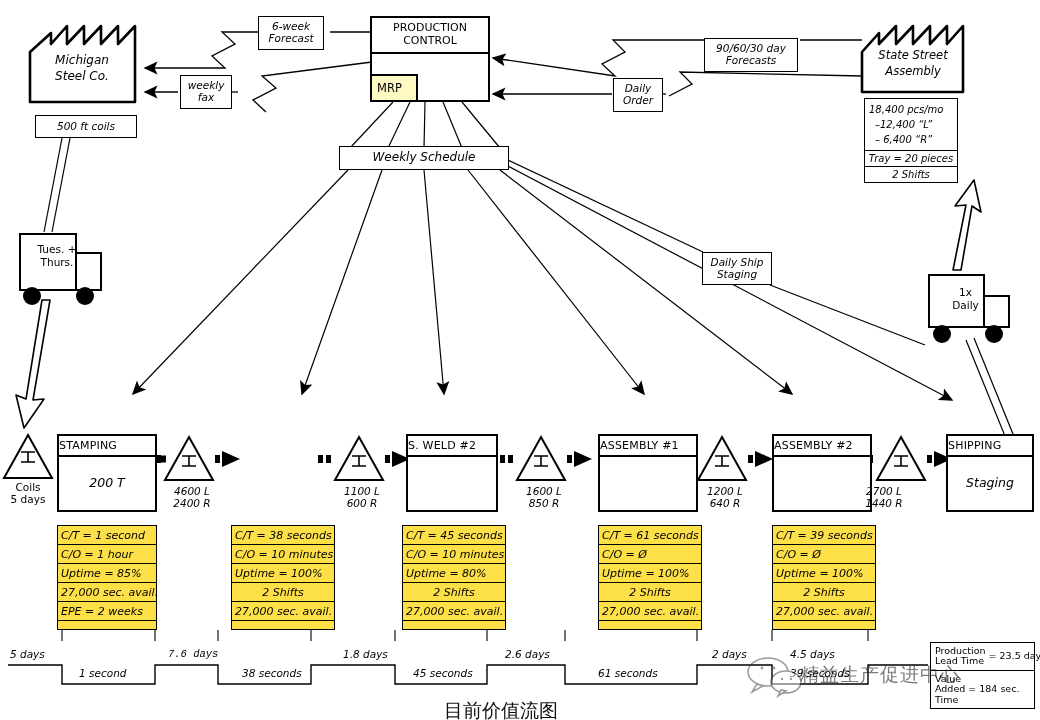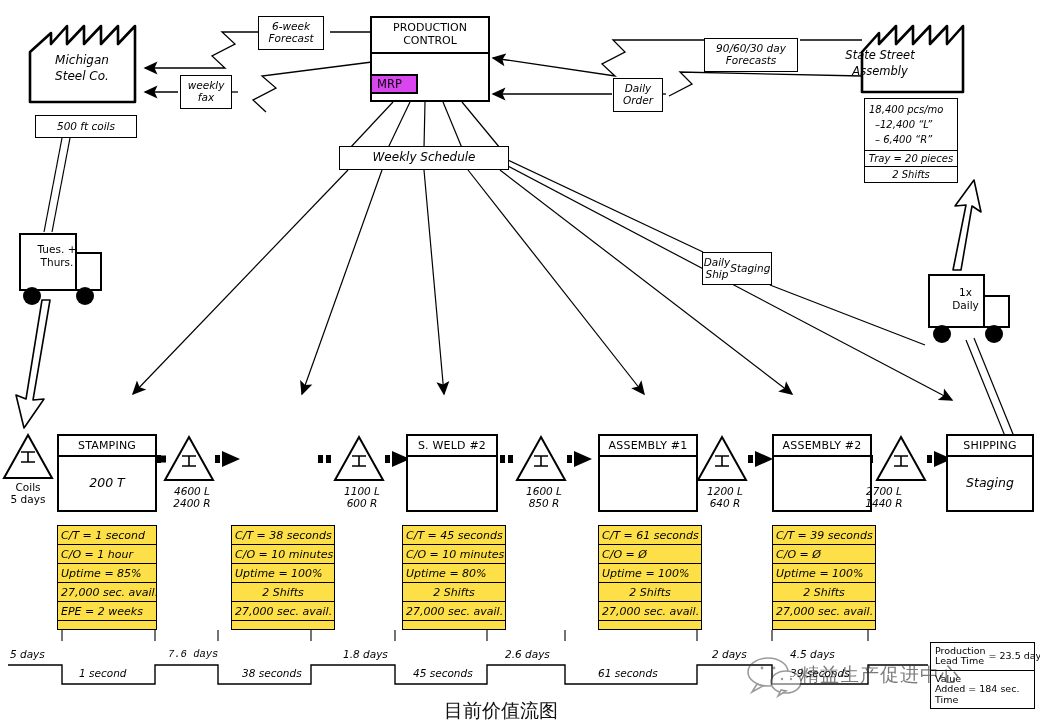--- a/index.html
+++ b/index.html
@@ -7,21 +7,21 @@
        font-family:"DejaVu Sans","Liberation Sans",sans-serif;color:#000;}
   #stage{position:absolute;left:0;top:0;width:1040px;height:720px;}
   svg.layer{position:absolute;left:0;top:0;width:1040px;height:720px;overflow:visible;}
   .abs{position:absolute;box-sizing:border-box;}
 
   .box{border:1.3px solid #000;background:#fff;display:flex;align-items:center;
        justify-content:center;text-align:center;line-height:1.12;}
   .infobox{font-size:10.5px;padding:1px 2px;}
 
   .proc{border:2.6px solid #000;background:#fff;}
-  .proc .title{border-bottom:2.2px solid #000;text-align:center;font-size:11px;
+  .proc .title{border-bottom:2.2px solid #000;text-align:left;font-size:11px;
                padding:3px 0 3px;letter-spacing:.2px;}
   .proc .body{display:flex;align-items:center;justify-content:center;
               font-size:12.5px;font-style:italic;height:calc(100% - 23px);}
 
   .datatable{border:1.3px solid #000;background:#fde047;font-size:11px;}
   .datatable .r{border-bottom:1.3px solid #000;height:18px;display:flex;
                 align-items:center;padding:0 3px;white-space:nowrap;font-style:italic;}
   .datatable .r:last-child{border-bottom:none;}
   .datatable .r.ctr{justify-content:center;}
   .datatable .r.empty{height:8px;}
@@ -214,21 +214,21 @@
                M395,630 L395,641 M487,630 L487,641 M565,630 L565,641 M697,630 L697,641
                M772,630 L772,641 M868,630 L868,641"></path>
     </g>
   </svg>
 
   <div class="abs" style="left:32px;top:52px;width:100px;text-align:center;font-size:12px;line-height:1.35;font-style:italic;">
     <div>Michigan</div>
     <div>Steel Co.</div>
   </div>
 
-  <div class="abs" style="left:831px;top:48px;width:98px;text-align:center;font-size:11.5px;line-height:1.35;font-style:italic;">
+  <div class="abs" style="left:864px;top:48px;width:98px;text-align:center;font-size:11.5px;line-height:1.35;font-style:italic;">
     <div>State Street</div>
     <div>Assembly</div>
   </div>
 
   <div class="abs box infobox" style="left:35px;top:115px;width:102px;height:23px;font-style:italic;">
     <span>500 ft coils</span>
   </div>
 
   <div class="abs" style="left:864px;top:98px;width:94px;border:1.3px solid #000;background:#fff;font-size:10px;">
     <div style="border-bottom:1.3px solid #000;padding:3px 4px;line-height:1.5;font-style:italic;">
@@ -239,21 +239,21 @@
     <div style="border-bottom:1.3px solid #000;padding:2px 0;text-align:center;font-style:italic;">Tray = 20 pieces</div>
     <div style="padding:2px 0;text-align:center;font-style:italic;">2 Shifts</div>
   </div>
 
   <div class="abs" style="left:370px;top:16px;width:120px;height:86px;border:2.6px solid #000;background:#fff;">
     <div style="border-bottom:2.4px solid #000;text-align:center;font-size:11px;padding:4px 0 5px;line-height:1.15;">
       <div>PRODUCTION</div>
       <div>CONTROL</div>
     </div>
   </div>
-  <div class="abs" style="left:370px;top:74px;width:48px;height:20px;border:2.6px solid #000;border-left-width:2.6px;background:#d946ef;
+  <div class="abs" style="left:370px;top:74px;width:48px;height:28px;border:2.6px solid #000;border-left-width:2.6px;background:#fef9c3;
               display:flex;align-items:center;padding-left:5px;font-size:11.5px;">
     <span>MRP</span>
   </div>
 
   <div class="abs box infobox" style="left:258px;top:16px;width:66px;height:34px;flex-direction:column;font-style:italic;">
     <span>6-week</span>
     <span>Forecast</span>
   </div>
 
   <div class="abs box infobox" style="left:180px;top:75px;width:52px;height:34px;flex-direction:column;font-style:italic;">
@@ -268,21 +268,21 @@
 
   <div class="abs box infobox" style="left:613px;top:78px;width:50px;height:34px;flex-direction:column;font-style:italic;">
     <span>Daily</span>
     <span>Order</span>
   </div>
 
   <div class="abs box" style="left:339px;top:146px;width:170px;height:24px;font-size:12px;font-style:italic;">
     <span>Weekly Schedule</span>
   </div>
 
-  <div class="abs box infobox" style="left:702px;top:252px;width:70px;height:33px;flex-direction:row;font-style:italic;">
+  <div class="abs box infobox" style="left:702px;top:252px;width:70px;height:33px;flex-direction:column;font-style:italic;">
     <span>Daily Ship</span>
     <span>Staging</span>
   </div>
 
   <div class="trucklabel" style="left:20px;top:243px;width:56px;">
     <div>Tues. +</div>
     <div>Thurs.</div>
   </div>
 
   <div class="trucklabel" style="left:929px;top:286px;width:55px;">

